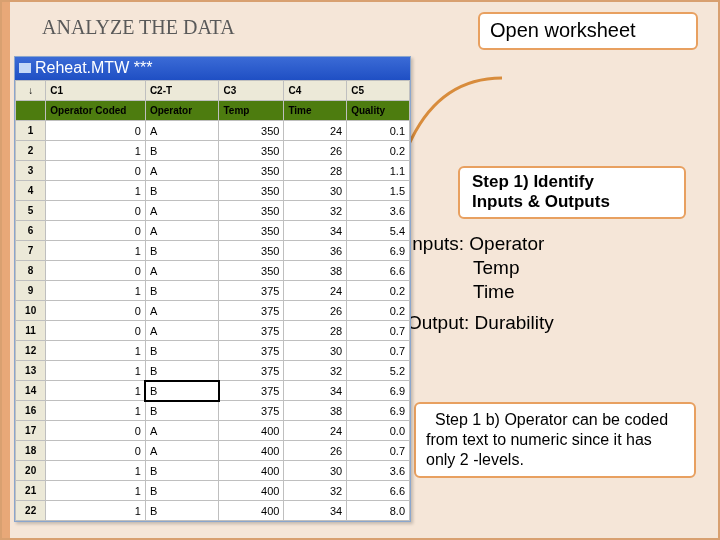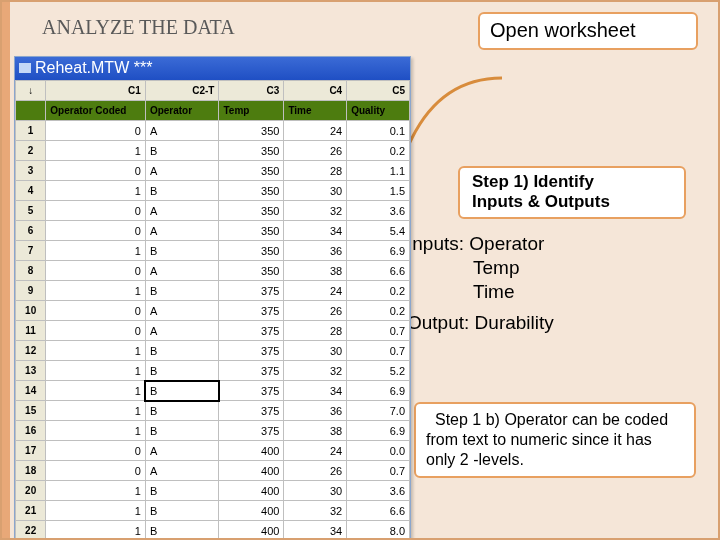--- a/index.html
+++ b/index.html
@@ -126,21 +126,21 @@
   }
   table.grid .rowhdr {
     width: 28px;
     background: #ece9d8;
     text-align: center;
     font-weight: bold;
     font-size: 10px;
   }
   table.grid thead th {
     background: #ece9d8;
-    text-align: right;
+    text-align: left;
     font-weight: bold;
     font-size: 10px;
   }
   table.grid .subhdr td {
     background: #4d7c0f;
     font-weight: bold;
     text-align: left;
     font-size: 10px;
   }
   table.grid td.num { text-align: right; }
@@ -333,28 +333,20 @@
         </tr>
         <tr>
           <td class="rowhdr">14</td>
           <td class="num">1</td>
           <td class="txt sel">B</td>
           <td class="num">375</td>
           <td class="num">34</td>
           <td class="num">6.9</td>
         </tr>
         <tr>
-          <td class="rowhdr">15</td>
-          <td class="num">1</td>
-          <td class="txt">B</td>
-          <td class="num">375</td>
-          <td class="num">36</td>
-          <td class="num">7.0</td>
-        </tr>
-        <tr>
           <td class="rowhdr">16</td>
           <td class="num">1</td>
           <td class="txt">B</td>
           <td class="num">375</td>
           <td class="num">38</td>
           <td class="num">6.9</td>
         </tr>
         <tr>
           <td class="rowhdr">17</td>
           <td class="num">0</td>

